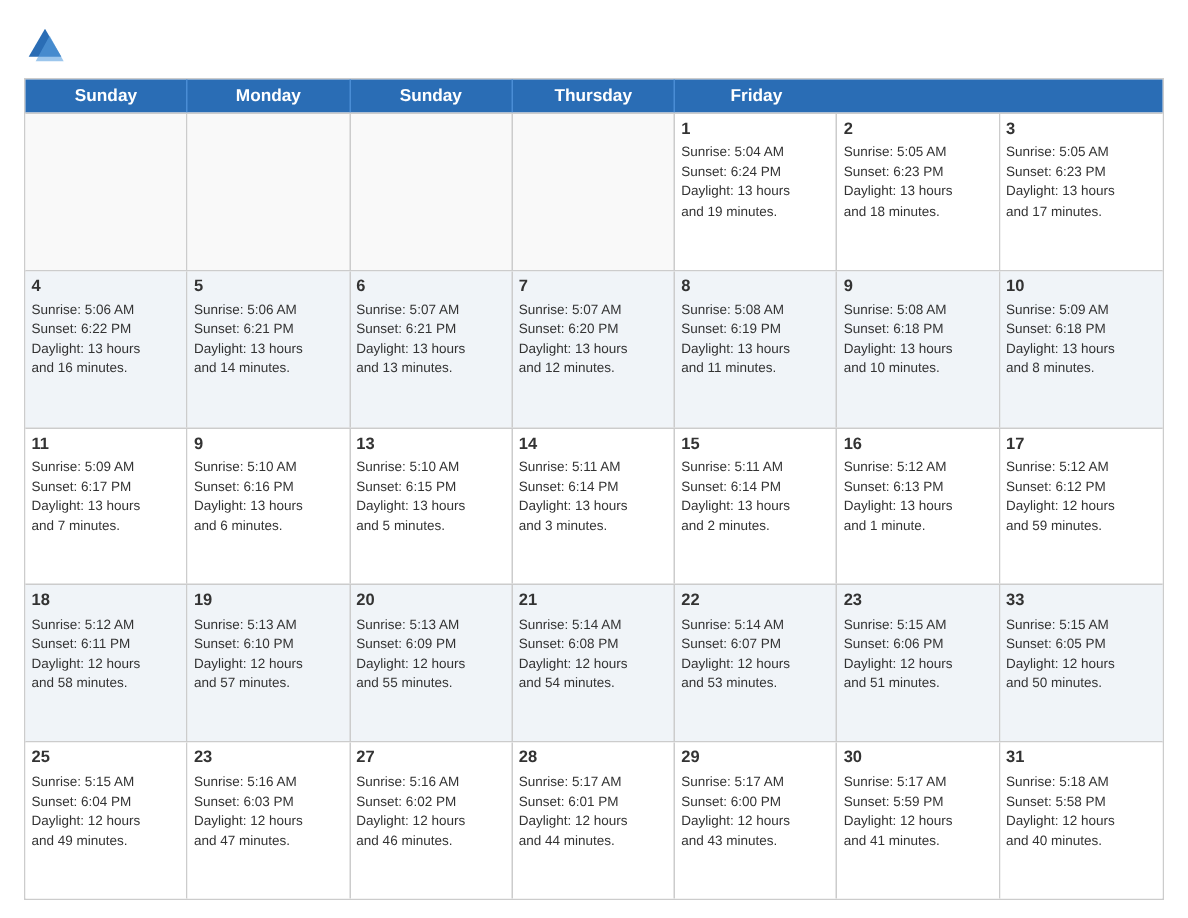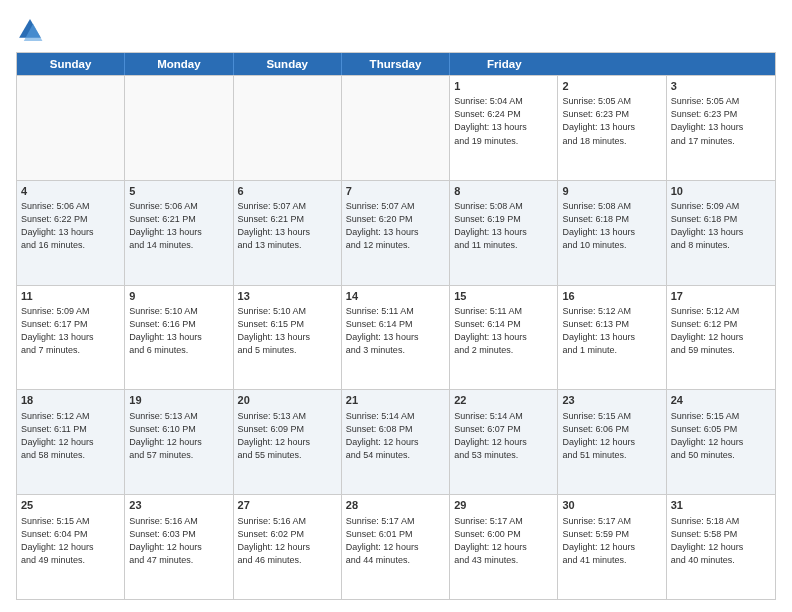--- a/index.html
+++ b/index.html
@@ -306,21 +306,21 @@
 and 53 minutes.</div>
           </div>
           <div class="day-cell alt-bg">
             <span class="day-num">23</span>
             <div class="day-info" style="white-space: pre-line;">Sunrise: 5:15 AM
 Sunset: 6:06 PM
 Daylight: 12 hours
 and 51 minutes.</div>
           </div>
           <div class="day-cell alt-bg">
-            <span class="day-num">24</span>
+            <span class="day-num">33</span>
             <div class="day-info" style="white-space: pre-line;">Sunrise: 5:15 AM
 Sunset: 6:05 PM
 Daylight: 12 hours
 and 50 minutes.</div>
           </div>
         </div>
         <div class="calendar-row">
           <div class="day-cell">
             <span class="day-num">25</span>
             <div class="day-info" style="white-space: pre-line;">Sunrise: 5:15 AM

